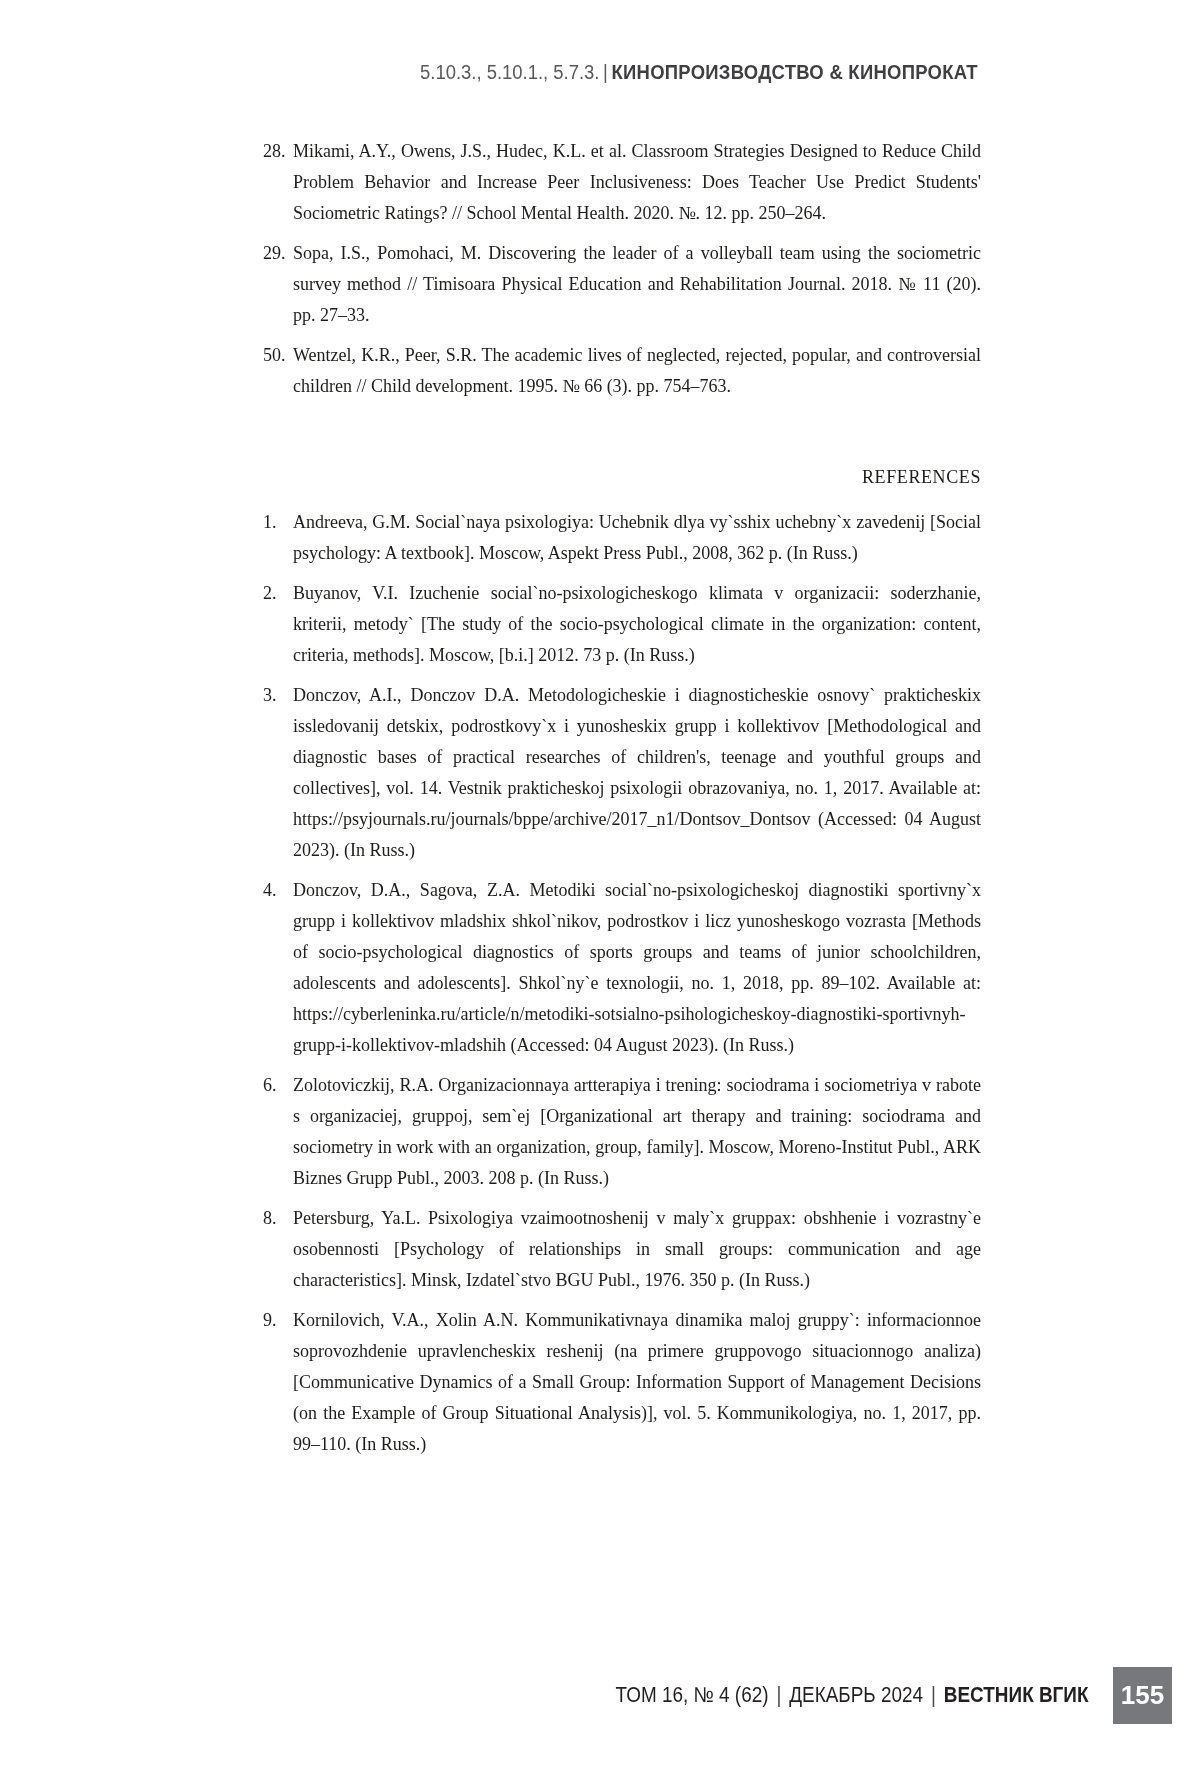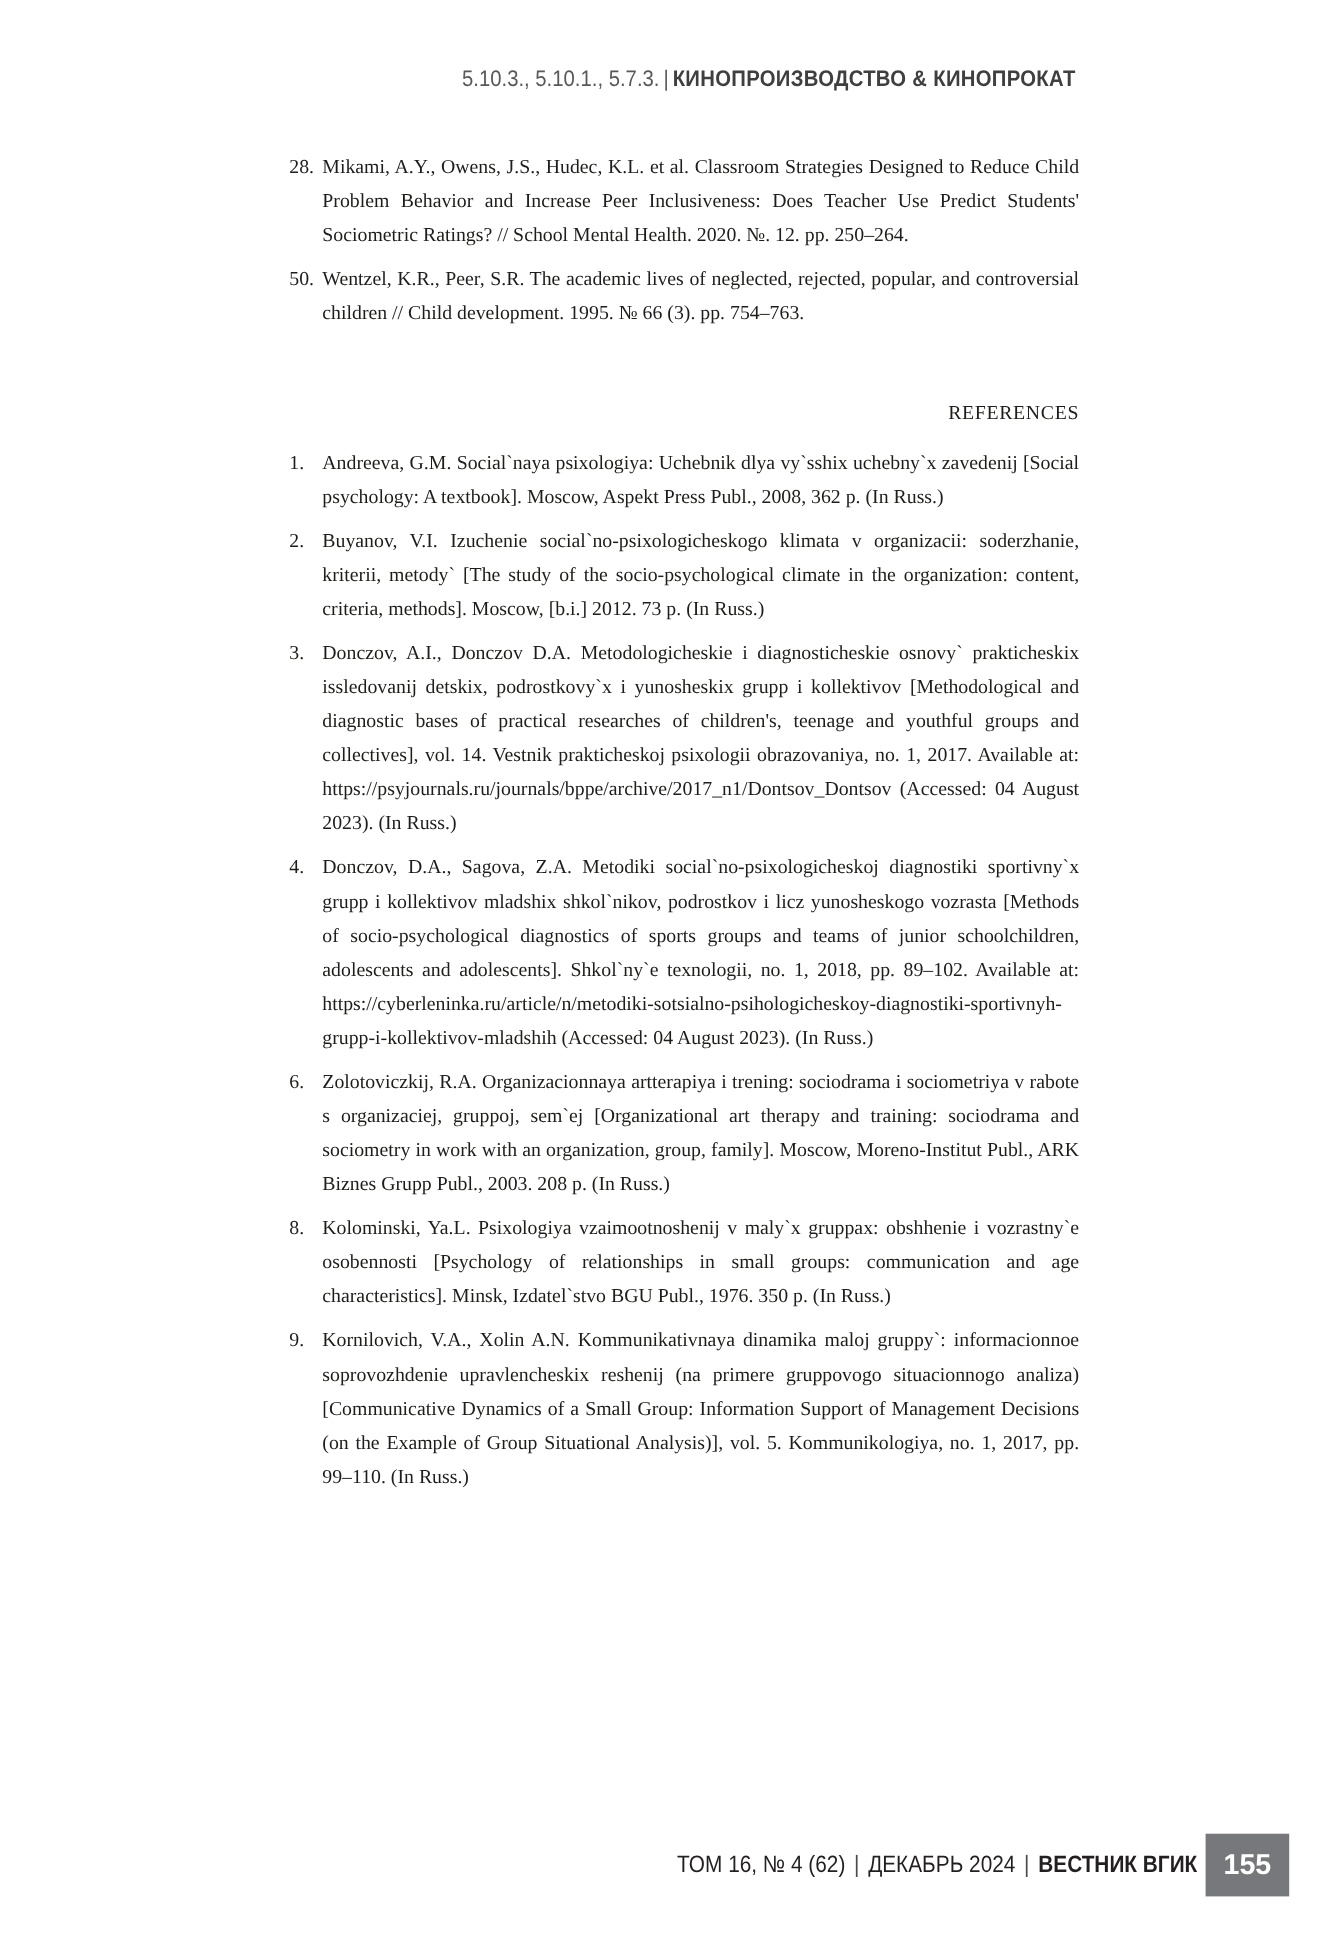--- a/index.html
+++ b/index.html
@@ -45,49 +45,50 @@
     position: absolute; right: 112px; top: 1667px;
     height: 57px; line-height: 57px;
     font-family: "Liberation Sans", sans-serif;
     font-size: 21.5px; color: #231f20; white-space: nowrap;
     transform: scaleX(0.88); transform-origin: 100% 50%;
   }
   .footer-text .fsep { font-weight: 300; color: #4a4a4c; padding: 0 3px; }
   .footer-text .fbold { font-weight: 700; }
   .page-num-box {
     position: absolute; right: 28px; top: 1667px;
-    width: 76px; height: 57px;
+    width: 59px; height: 57px;
     background: #76787b;
     color: #ffffff; text-align: center;
     font-family: "Liberation Sans", sans-serif;
     font-weight: 700; font-size: 26px; line-height: 57px;
   }
 </style>
 </head>
 <body>
 
 <div class="page">
 
   <header class="page-header">
     <span class="codes">5.10.3., 5.10.1., 5.7.3.</span><span class="hsep">|</span><span class="section">КИНОПРОИЗВОДСТВО &amp; КИНОПРОКАТ</span>
   </header>
 
   <main class="content">
     <div id="biblio-list">
         <div class="ref-item"><span class="ref-num">28.</span><span class="ref-authors">Mikami, A.Y., Owens, J.S., Hudec, K.L.</span><span class="ref-text"> et al. Classroom Strategies Designed to Reduce Child Problem Behavior and Increase Peer Inclusiveness: Does Teacher Use Predict Students' Sociometric Ratings? // School Mental Health. 2020. №. 12. pp. 250–264.</span></div>
+        <div class="ref-item"><span class="ref-num">29.</span><span class="ref-authors">Sopa, I.S., Pomohaci, M.</span><span class="ref-text"> Discovering the leader of a volleyball team using the sociometric survey method // Timisoara Physical Education and Rehabilitation Journal. 2018. № 11 (20). pp. 27–33.</span></div>
         <div class="ref-item"><span class="ref-num">50.</span><span class="ref-authors">Wentzel, K.R., Peer, S.R.</span><span class="ref-text"> The academic lives of neglected, rejected, popular, and controversial children // Child development. 1995. № 66 (3). pp. 754–763.</span></div>
       </div>
     <h2 class="refs-heading">REFERENCES</h2>
     <div id="refs-list">
         <div class="ref-item"><span class="ref-num">1.</span><span class="ref-authors">Andreeva, G.M.</span><span class="ref-text"> Social`naya psixologiya: Uchebnik dlya vy`sshix uchebny`x zavedenij [Social psychology: A textbook]. Moscow, Aspekt Press Publ., 2008, 362 p. (In Russ.)</span></div>
         <div class="ref-item"><span class="ref-num">2.</span><span class="ref-authors">Buyanov, V.I.</span><span class="ref-text"> Izuchenie social`no-psixologicheskogo klimata v organizacii: soderzhanie, kriterii, metody` [The study of the socio-psychological climate in the organization: content, criteria, methods]. Moscow, [b.i.] 2012. 73 p. (In Russ.)</span></div>
         <div class="ref-item"><span class="ref-num">3.</span><span class="ref-authors">Donczov, A.I., Donczov D.A.</span><span class="ref-text"> Metodologicheskie i diagnosticheskie osnovy` prakticheskix issledovanij detskix, podrostkovy`x i yunosheskix grupp i kollektivov [Methodological and diagnostic bases of practical researches of children's, teenage and youthful groups and collectives], vol. 14. Vestnik prakticheskoj psixologii obrazovaniya, no. 1, 2017. Available at: https://psyjournals.ru/journals/bppe/archive/2017_n1/Dontsov_Dontsov (Accessed: 04 August 2023). (In Russ.)</span></div>
         <div class="ref-item"><span class="ref-num">4.</span><span class="ref-authors">Donczov, D.A., Sagova, Z.A.</span><span class="ref-text"> Metodiki social`no-psixologicheskoj diagnostiki sportivny`x grupp i kollektivov mladshix shkol`nikov, podrostkov i licz yunosheskogo vozrasta [Methods of socio-psychological diagnostics of sports groups and teams of junior schoolchildren, adolescents and adolescents]. Shkol`ny`e texnologii, no. 1, 2018, pp. 89–102. Available at: https://cyberleninka.ru/article/n/metodiki-sotsialno-psihologicheskoy-diagnostiki-sportivnyh-grupp-i-kollektivov-mladshih (Accessed: 04 August 2023). (In Russ.)</span></div>
         <div class="ref-item"><span class="ref-num">6.</span><span class="ref-authors">Zolotoviczkij, R.A.</span><span class="ref-text"> Organizacionnaya artterapiya i trening: sociodrama i sociometriya v rabote s organizaciej, gruppoj, sem`ej [Organizational art therapy and training: sociodrama and sociometry in work with an organization, group, family]. Moscow, Moreno-Institut Publ., ARK Biznes Grupp Publ., 2003. 208 p. (In Russ.)</span></div>
-        <div class="ref-item"><span class="ref-num">8.</span><span class="ref-authors">Kolominski, Ya.L.</span><span class="ref-text"> Psixologiya vzaimootnoshenij v maly`x gruppax: obshhenie i vozrastny`e osobennosti [Psychology of relationships in small groups: communication and age characteristics]. Minsk, Izdatel`stvo BGU Publ., 1976. 350 p. (In Russ.)</span></div>
+        <div class="ref-item"><span class="ref-num">8.</span><span class="ref-authors">Petersburg, Ya.L.</span><span class="ref-text"> Psixologiya vzaimootnoshenij v maly`x gruppax: obshhenie i vozrastny`e osobennosti [Psychology of relationships in small groups: communication and age characteristics]. Minsk, Izdatel`stvo BGU Publ., 1976. 350 p. (In Russ.)</span></div>
         <div class="ref-item"><span class="ref-num">9.</span><span class="ref-authors">Kornilovich, V.A., Xolin A.N.</span><span class="ref-text"> Kommunikativnaya dinamika maloj gruppy`: informacionnoe soprovozhdenie upravlencheskix reshenij (na primere gruppovogo situacionnogo analiza) [Communicative Dynamics of a Small Group: Information Support of Management Decisions (on the Example of Group Situational Analysis)], vol. 5. Kommunikologiya, no. 1, 2017, pp. 99–110. (In Russ.)</span></div>
       </div>
   </main>
 
   <footer>
     <div class="footer-text">
       <span>ТОМ 16, № 4 (62)</span>
       <span class="fsep">|</span>
       <span>ДЕКАБРЬ 2024</span>
       <span class="fsep">|</span>

